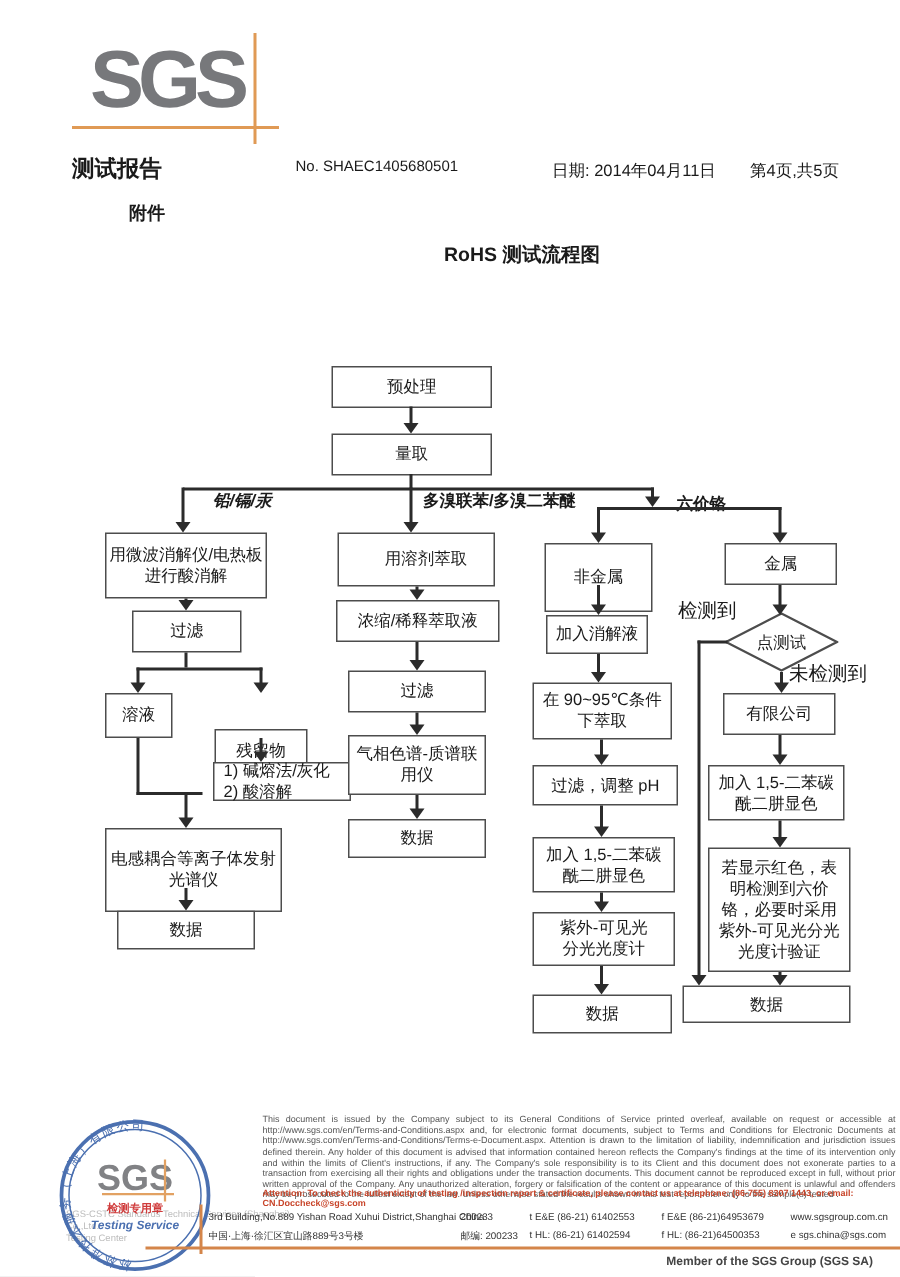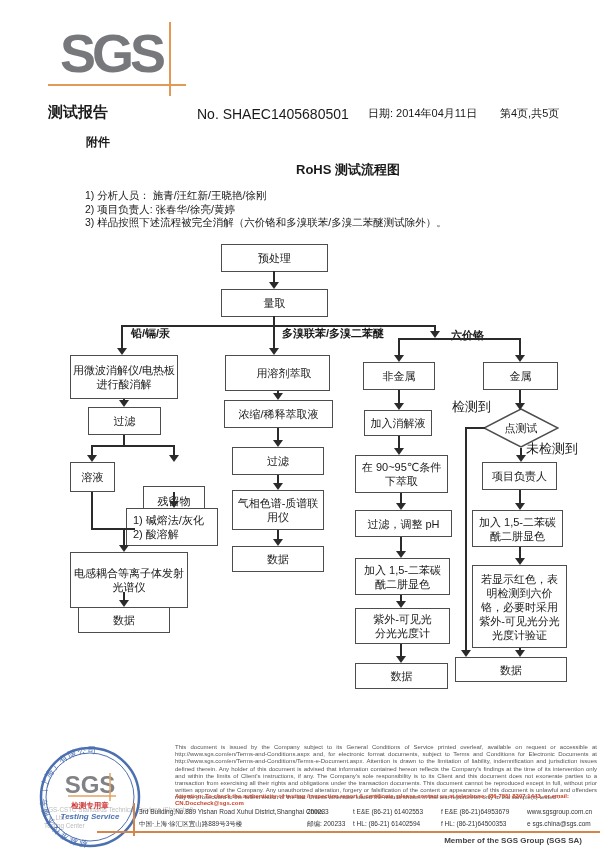--- a/index.html
+++ b/index.html
@@ -4,21 +4,21 @@
 <style>
   html,body{margin:0;padding:0;background:#e8e8e8;}
   .page{position:relative;width:600px;height:851px;background:#ffffff;overflow:hidden;
         font-family:"Liberation Sans","DejaVu Sans",sans-serif;color:#1a1a1a;}
   
   .logo-sgs{position:absolute;left:60px;top:26px;font-size:54px;font-weight:800;
             letter-spacing:-4px;color:#77787b;line-height:54px;}
   .logo-hline{position:absolute;left:48px;top:84px;width:138px;height:2px;background:#e09a55;}
   .logo-vline{position:absolute;left:169px;top:22px;width:2px;height:74px;background:#e09a55;}
   .report-title{position:absolute;left:48px;top:103px;font-size:15px;font-weight:bold;}
-  .report-no{position:absolute;left:197px;top:106px;font-size:14px;}
+  .report-no{position:absolute;left:197px;top:106px;font-size:10px;}
   .report-date{position:absolute;left:368px;top:106px;font-size:11px;}
   .report-page{position:absolute;left:500px;top:106px;font-size:11px;}
   .attachment{position:absolute;left:86px;top:134px;font-size:12px;font-weight:bold;}
   .chart-title{position:absolute;left:0;top:161px;width:600px;text-align:center;
                font-size:13px;font-weight:bold;padding-left:48px;}
   .notes{position:absolute;left:85px;top:189px;font-size:10.5px;line-height:13.5px;}
   
   .node{position:absolute;background:#fff;border:1.5px solid #4d4d4d;box-sizing:border-box;
         display:flex;align-items:center;justify-content:center;text-align:center;
         font-size:11px;line-height:14px;white-space:pre-line;}
@@ -56,76 +56,71 @@
 
   <div class="logo-sgs">SGS</div>
   <div class="logo-hline"></div>
   <div class="logo-vline"></div>
   <div class="report-title">测试报告</div>
   <div class="report-no">No. SHAEC1405680501</div>
   <div class="report-date">日期: 2014年04月11日</div>
   <div class="report-page">第4页,共5页</div>
   <div class="attachment">附件</div>
   <div class="chart-title">RoHS 测试流程图</div>
-  <div class="notes">
-    <div>1) 分析人员： 施青/汪红新/王晓艳/徐刚</div>
-    <div>2) 项目负责人: 张春华/徐亮/黄婷</div>
-    <div>3) 样品按照下述流程被完全消解（六价铬和多溴联苯/多溴二苯醚测试除外）。</div>
-  </div>
 
   <div class="node" style="left:221px;top:244px;width:107px;height:28px;">预处理</div>
   <div class="node" style="left:221px;top:289px;width:107px;height:28px;">量取</div>
 
   <div class="node" style="left:70px;top:355px;width:108px;height:44px;">用微波消解仪/电热板
 进行酸消解</div>
   <div class="node" style="left:88px;top:407px;width:73px;height:28px;">过滤</div>
   <div class="node" style="left:70px;top:462px;width:45px;height:30px;">溶液</div>
   <div class="node" style="left:143px;top:486px;width:62px;height:30px;">残留物</div>
-  <div class="node left-align" style="left:126px;top:508px;width:92px;height:38px;">1) 碱熔法/灰化
+  <div class="node left-align" style="left:142px;top:508px;width:92px;height:26px;">1) 碱熔法/灰化
 2) 酸溶解</div>
   <div class="node" style="left:70px;top:552px;width:118px;height:56px;">电感耦合等离子体发射
 光谱仪</div>
   <div class="node" style="left:78px;top:607px;width:92px;height:26px;">数据</div>
 
   <div class="node" style="left:225px;top:355px;width:105px;height:36px;padding-left:13px;">用溶剂萃取</div>
   <div class="node" style="left:224px;top:400px;width:109px;height:28px;">浓缩/稀释萃取液</div>
   <div class="node" style="left:232px;top:447px;width:92px;height:28px;">过滤</div>
   <div class="node" style="left:232px;top:490px;width:92px;height:40px;">气相色谱-质谱联
 用仪</div>
   <div class="node" style="left:232px;top:546px;width:92px;height:26px;">数据</div>
 
-  <div class="node" style="left:363px;top:362px;width:72px;height:28px;">非金属</div>
+  <div class="node" style="left:363px;top:362px;width:72px;height:46px;">非金属</div>
   <div class="node" style="left:364px;top:410px;width:68px;height:26px;">加入消解液</div>
   <div class="node" style="left:355px;top:455px;width:93px;height:38px;">在 90~95℃条件
 下萃取</div>
   <div class="node" style="left:355px;top:510px;width:97px;height:27px;">过滤，调整 pH</div>
   <div class="node" style="left:355px;top:558px;width:95px;height:37px;">加入 1,5-二苯碳
 酰二肼显色</div>
   <div class="node" style="left:355px;top:608px;width:95px;height:36px;">紫外-可见光
 分光光度计</div>
   <div class="node" style="left:355px;top:663px;width:93px;height:26px;">数据</div>
 
   <div class="node" style="left:483px;top:362px;width:75px;height:28px;">金属</div>
   <div class="diamond-wrap">
     <svg width="76" height="40">
       <polygon points="38,1 75,20 38,39 1,20" fill="#ffffff" stroke="#4d4d4d" stroke-width="1.5"></polygon>
     </svg>
     <span>点测试</span>
   </div>
-  <div class="node" style="left:482px;top:462px;width:75px;height:28px;">项目负责人</div>
+  <div class="node" style="left:482px;top:462px;width:75px;height:28px;">有限公司</div>
   <div class="node" style="left:472px;top:510px;width:91px;height:37px;">加入 1,5-二苯碳
 酰二肼显色</div>
   <div class="node" style="left:472px;top:565px;width:95px;height:83px;">若显示红色，表
 明检测到六价
 铬，必要时采用
 紫外-可见光分光
 光度计验证</div>
   <div class="node" style="left:455px;top:657px;width:112px;height:25px;">数据</div>
 
-  <div class="edge-label" style="left:131px;top:326px;">铅/镉/汞</div>
+  <div class="edge-label" style="left:142px;top:326px;font-style:italic;">铅/镉/汞</div>
   <div class="edge-label" style="left:282px;top:326px;">多溴联苯/多溴二苯醚</div>
   <div class="edge-label" style="left:451px;top:328px;">六价铬</div>
   <div class="edge-label normal" style="left:452px;top:398px;">检测到</div>
   <div class="edge-label normal" style="left:526px;top:440px;">未检测到</div>
 
   <div class="ln" style="left:273px;top:271px;width:2px;height:12px;"></div>
   <div class="ah" style="left:269px;top:282px;"></div>
   <div class="ln" style="left:273px;top:316px;width:2px;height:10px;"></div>
   <div class="ln" style="left:122px;top:325px;width:314px;height:2px;"></div>
   <div class="ln" style="left:121px;top:325px;width:2px;height:24px;"></div>

